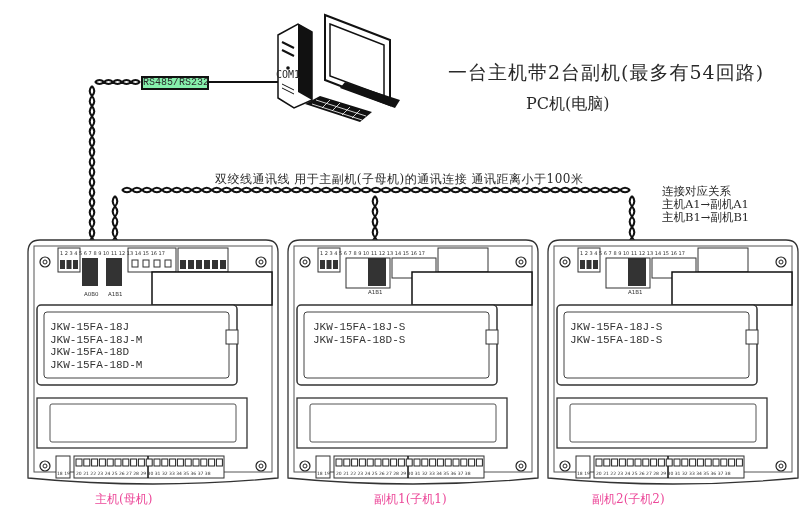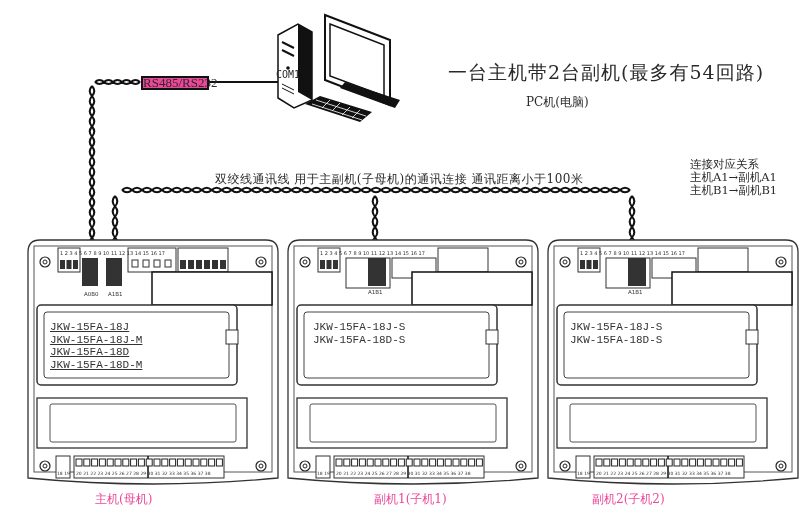--- a/index.html
+++ b/index.html
@@ -1,26 +1,26 @@
 <!DOCTYPE html>
 <html><head>
 <meta charset="utf-8">
 <style>
   html, body { margin: 0; padding: 0; background: #ffffff; }
   body { width: 800px; height: 517px; position: relative; overflow: hidden;
          font-family: "DejaVu Serif", serif; color: #222; }
   svg.canvas { position: absolute; left: 0; top: 0; }
   .txt { position: absolute; white-space: nowrap; color: #2a2a2a; }
   .title { left: 420px; top: 60px; font-size: 19px; letter-spacing: 1px; margin-left: 28px; }
-  .pc-label { left: 526px; top: 94px; font-size: 12px; }
+  .pc-label { left: 526px; top: 94px; font-size: 16px; }
   .bus-label { left: 215px; top: 171px; font-size: 12px; letter-spacing: 0.5px; }
-  .rel { left: 662px; top: 158px; font-size: 11.5px; line-height: 13px; margin-left: 28px; }
+  .rel { left: 662px; top: 185px; font-size: 11.5px; line-height: 13px; }
   .com { left: 244px; top: 69px; font-size: 10px; font-family: "DejaVu Sans Mono", monospace; margin-left: 32px; }
   .conv { left: 141px; top: 76px; width: 64px; height: 10px; border: 2px solid #111;
-          font-size: 13px; line-height: 10px; text-align: center; font-family: Liberation Serif, serif; background:#ec4899; }
+          font-size: 10px; line-height: 10px; text-align: center; font-family: Liberation Mono, monospace; background:#86efac; }
   .model { position: absolute; font-family: "Liberation Mono", monospace; font-size: 11px; line-height: 12.5px; color:#333; }
   .unit-label { position: absolute; font-size: 12px; color:#ec4899; }
   .tiny { position: absolute; font-size: 5.5px; color:#333; font-family: "DejaVu Sans", sans-serif; }
 </style>
 </head>
 <body>
 
 <svg class="canvas" width="800" height="517" viewBox="0 0 800 517">
   <g id="cables" stroke="#111" stroke-width="2" fill="none">
       <g>
@@ -243,21 +243,21 @@
 <div class="txt pc-label">PC机(电脑)</div>
 <div class="txt com">COM1</div>
 <div class="txt conv">RS485/RS232</div>
 <div class="txt bus-label">双绞线通讯线 用于主副机(子母机)的通讯连接 通讯距离小于100米</div>
 <div class="txt rel">
   <div>连接对应关系</div>
   <div>主机A1→副机A1</div>
   <div>主机B1→副机B1</div>
 </div>
 
-<div class="model" style="left:50px;top:321px;text-decoration:underline;">
+<div class="model" style="left:50px;top:321px;">
   <div>JKW-15FA-18J</div>
   <div>JKW-15FA-18J-M</div>
   <div>JKW-15FA-18D</div>
   <div>JKW-15FA-18D-M</div>
 </div>
 <div class="model" style="left:313px;top:321px;">
   <div>JKW-15FA-18J-S</div>
   <div>JKW-15FA-18D-S</div>
 </div>
 <div class="model" style="left:570px;top:321px;">

